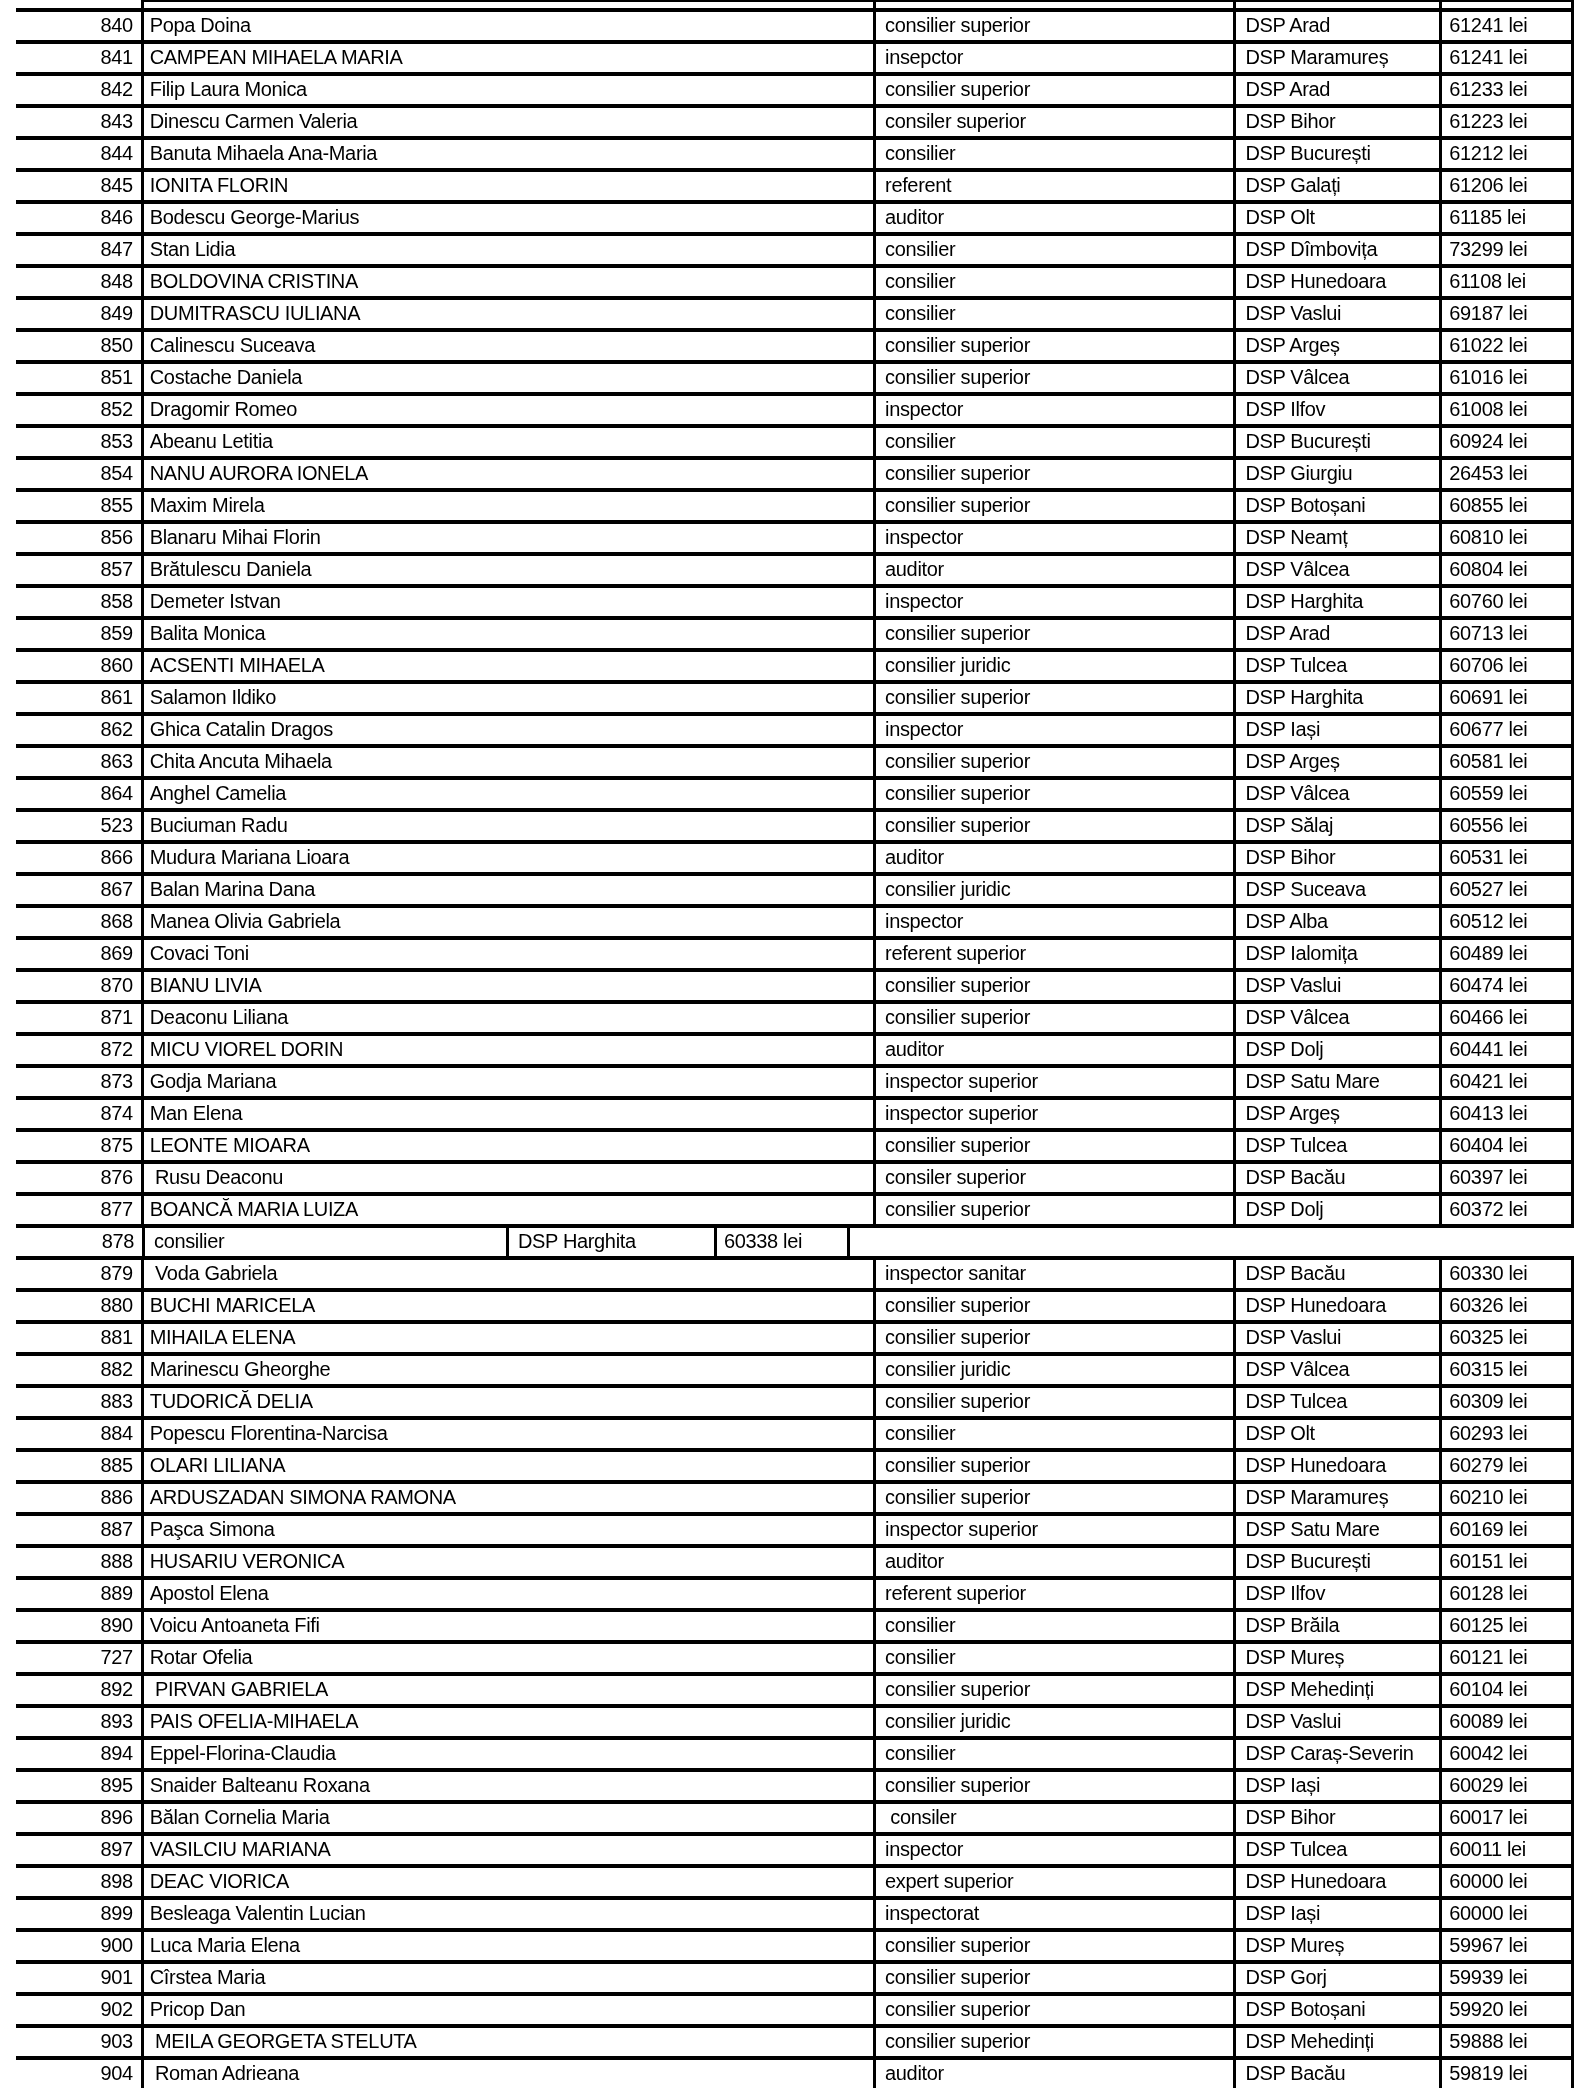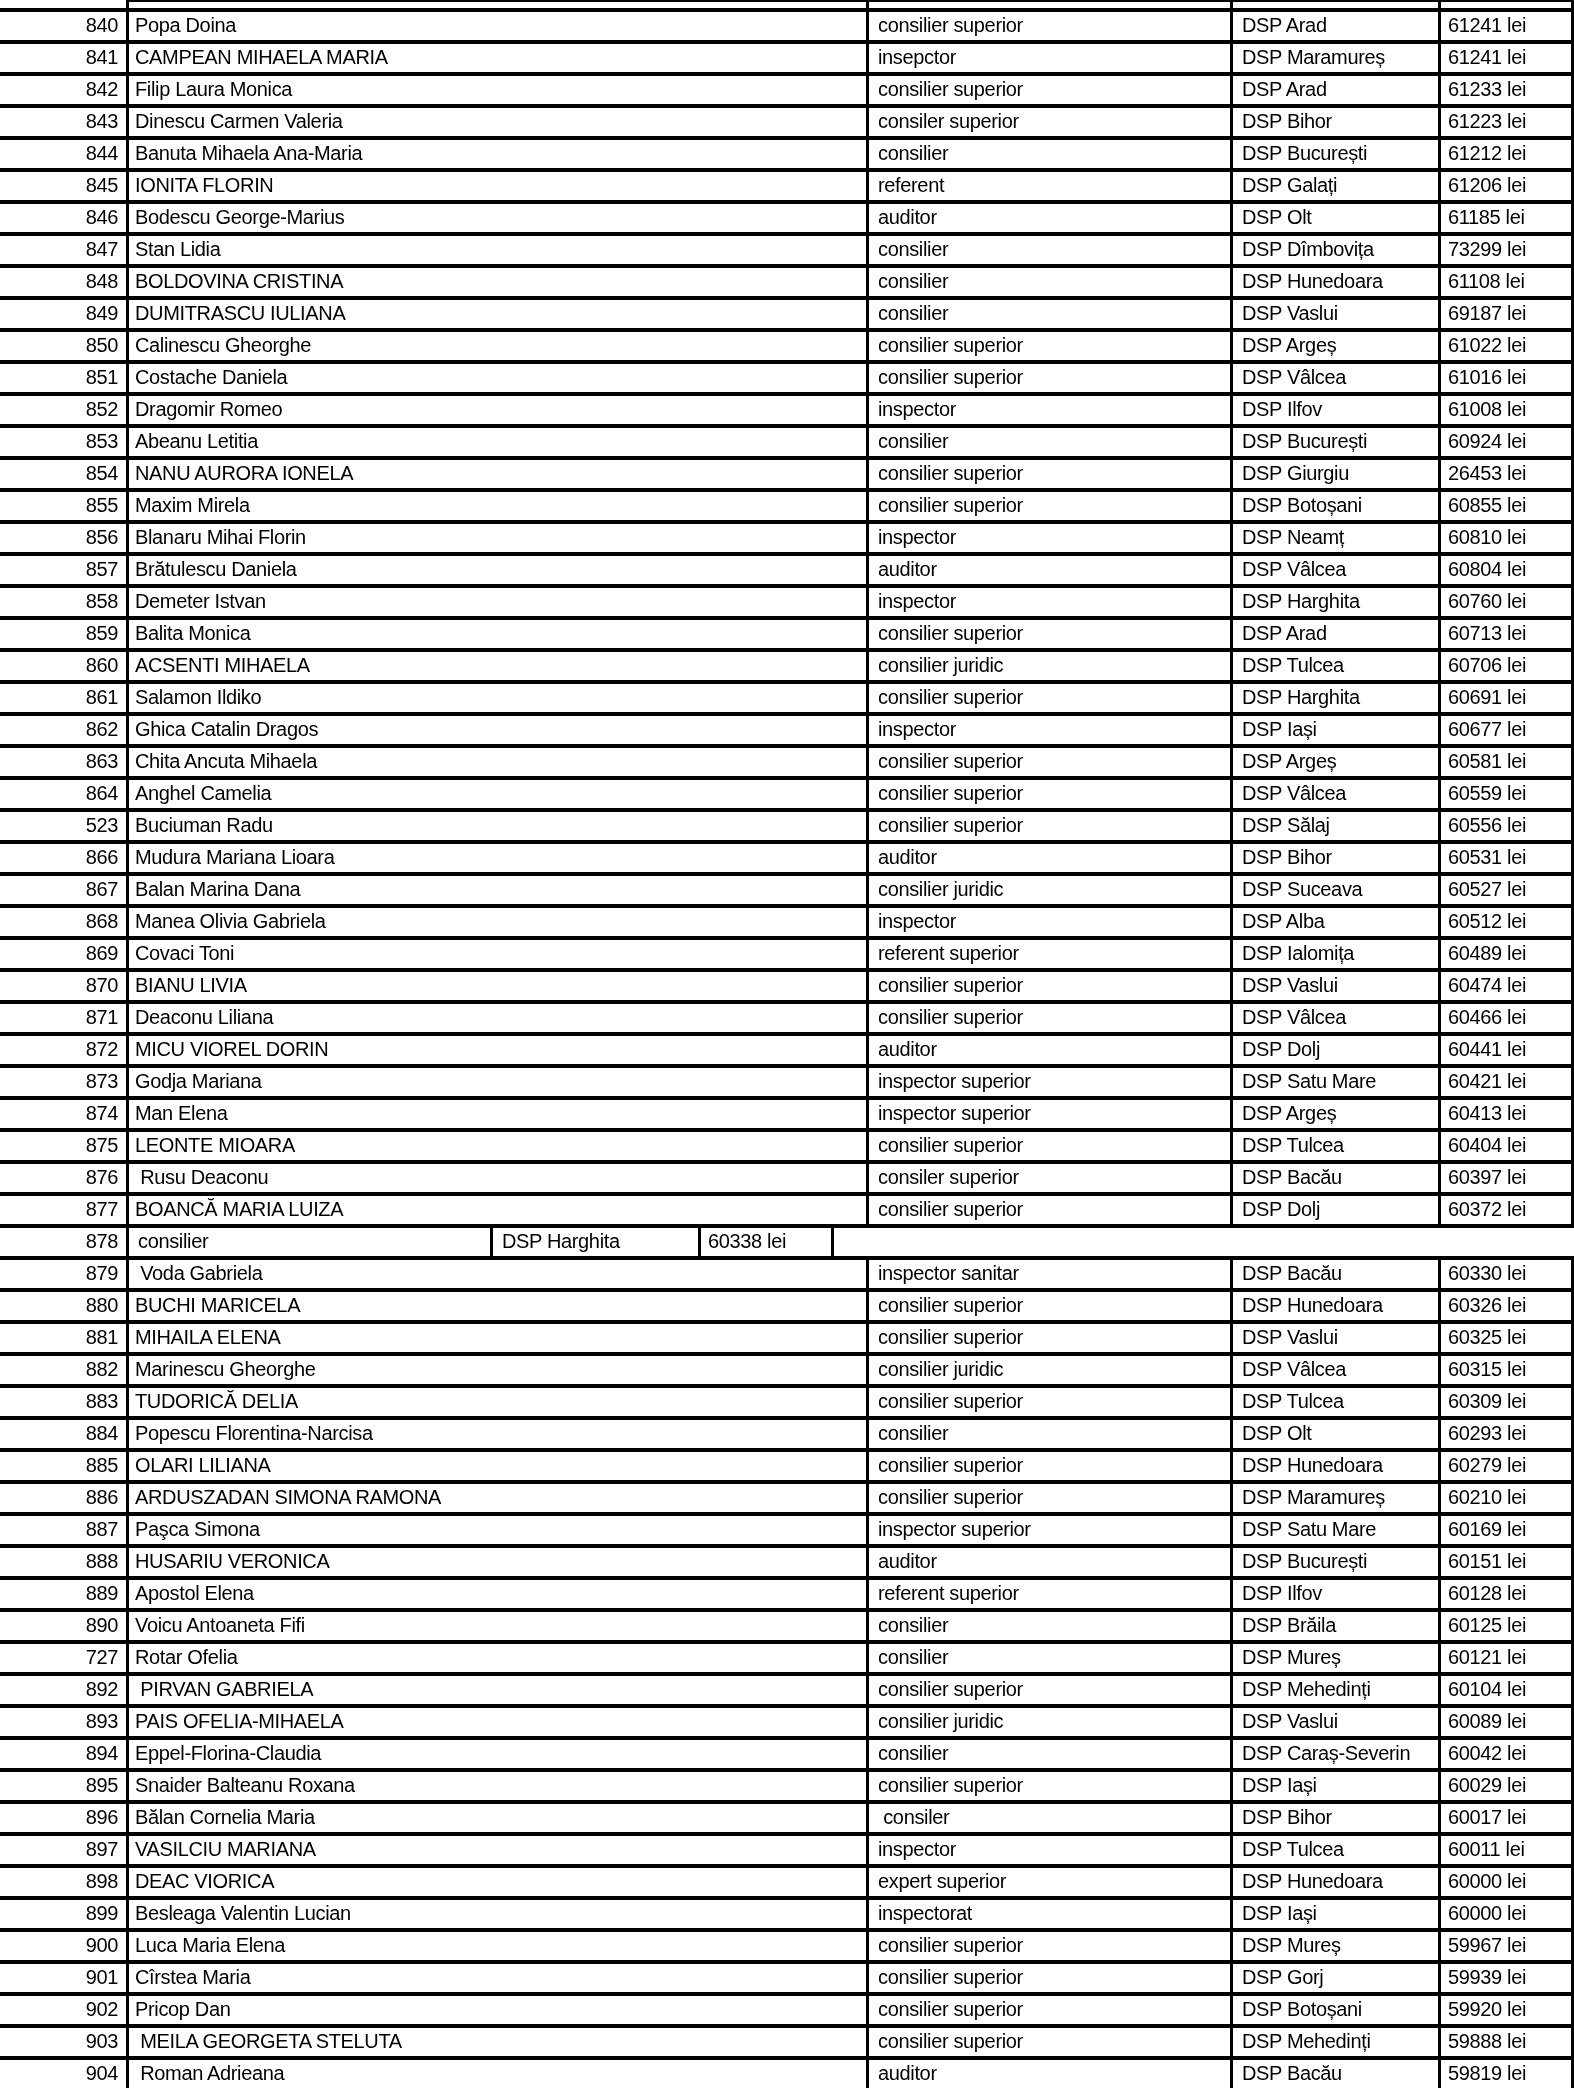--- a/index.html
+++ b/index.html
@@ -13,20 +13,21 @@
     background: #ffffff;
     overflow: hidden;
     font-family: "Liberation Sans", sans-serif;
     color: #000000;
   }
   #salary-table {
     position: absolute;
     inset: 0;
     box-sizing: border-box;
     border-bottom: 2px solid #000;
+    margin-left: 16px;
   }
   .row {
     display: flex;
     width: 100%;
     box-sizing: border-box;
     height: 32px;
     border-top: 4px solid #000;
     background: #fff;
   }
   .row.partial {
@@ -140,21 +141,21 @@
   <div class="row">
     <div class="cell c-nr">849</div>
     <div class="cell c-name">DUMITRASCU IULIANA</div>
     <div class="cell c-func">consilier</div>
     <div class="cell c-inst">DSP Vaslui</div>
     <div class="cell c-sal">69187 lei</div>
   </div>
 
   <div class="row">
     <div class="cell c-nr">850</div>
-    <div class="cell c-name">Calinescu Gheorghe</div>
+    <div class="cell c-name">Calinescu Suceava</div>
     <div class="cell c-func">consilier superior</div>
     <div class="cell c-inst">DSP Argeș</div>
     <div class="cell c-sal">61022 lei</div>
   </div>
 
   <div class="row">
     <div class="cell c-nr">851</div>
     <div class="cell c-name">Costache Daniela</div>
     <div class="cell c-func">consilier superior</div>
     <div class="cell c-inst">DSP Vâlcea</div>

